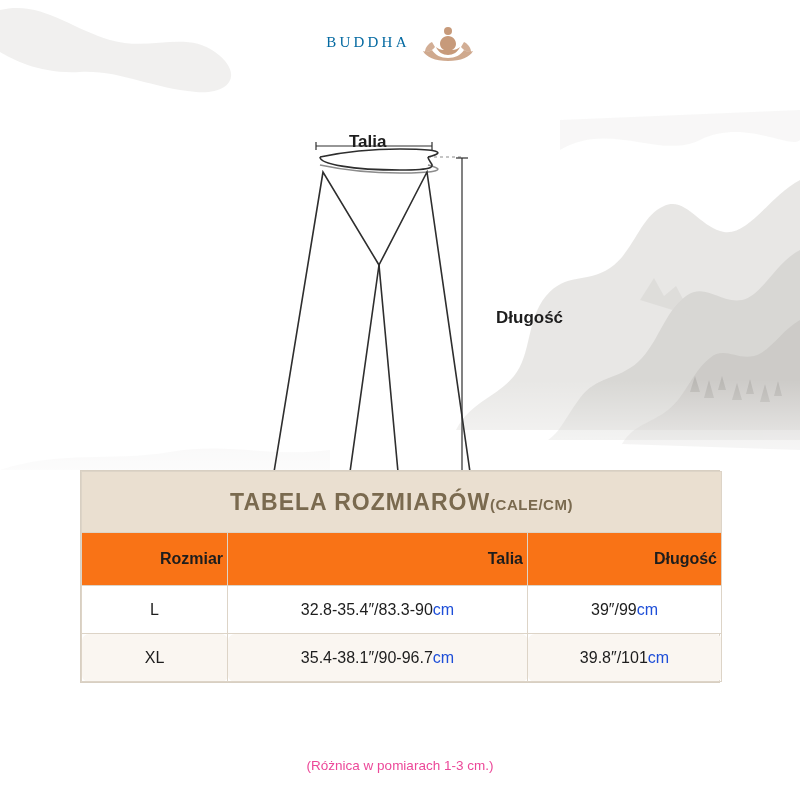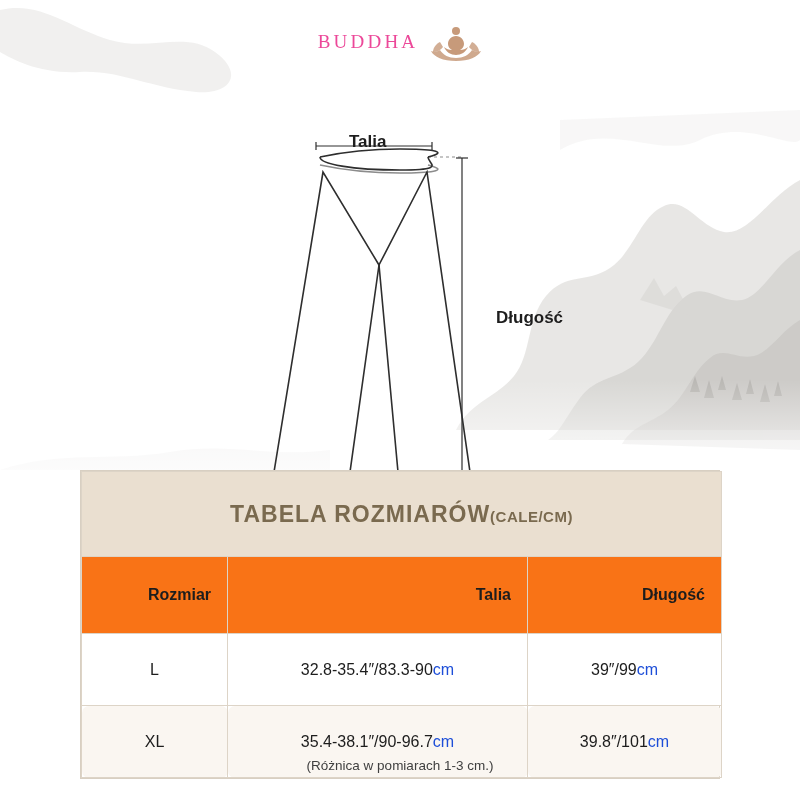--- a/index.html
+++ b/index.html
@@ -36,23 +36,23 @@
     top: 22px;
     left: 0;
     width: 800px;
     display: flex;
     align-items: center;
     justify-content: center;
     gap: 12px;
   }
   .brand-word {
     font-family: "Liberation Serif", serif;
-    font-size: 19px;
+    font-size: 15px;
     letter-spacing: 3.2px;
-    color: #ec4899;
+    color: #0369a1;
     font-weight: 400;
   }
   .brand-logo {
     width: 52px;
     height: 40px;
     display: block;
   }
 
   
   #garment {
@@ -82,21 +82,21 @@
     box-sizing: border-box;
     background: #fff;
   }
   .tbl {
     border-collapse: collapse;
     width: 100%;
     table-layout: fixed;
   }
   .tbl td, .tbl th {
     border: 1px solid #ddd4c7;
-    padding: 16px;
+    padding: 4px;
     text-align: center;
     vertical-align: middle;
   }
   .title-cell {
     background: #eadfd0;
     height: 52px;
     color: #7a6a4f;
     font-size: 23px;
     letter-spacing: 1px;
     font-weight: 700;
@@ -125,21 +125,21 @@
   .col-waist { width: 300px; }
   .col-len { width: 194px; }
 
   .note {
     position: absolute;
     top: 758px;
     left: 0;
     width: 800px;
     text-align: center;
     font-size: 13.5px;
-    color: #404040;
+    color: #ec4899;
   }
 </style>
 </head>
 <body>
 
 <svg id="bg-art" width="800" height="800" viewBox="0 0 800 800">
   <defs>
     <linearGradient id="fade" x1="0" y1="0" x2="0" y2="1">
       <stop offset="0%" stop-color="#ffffff" stop-opacity="0"></stop>
       <stop offset="100%" stop-color="#ffffff" stop-opacity="1"></stop>

